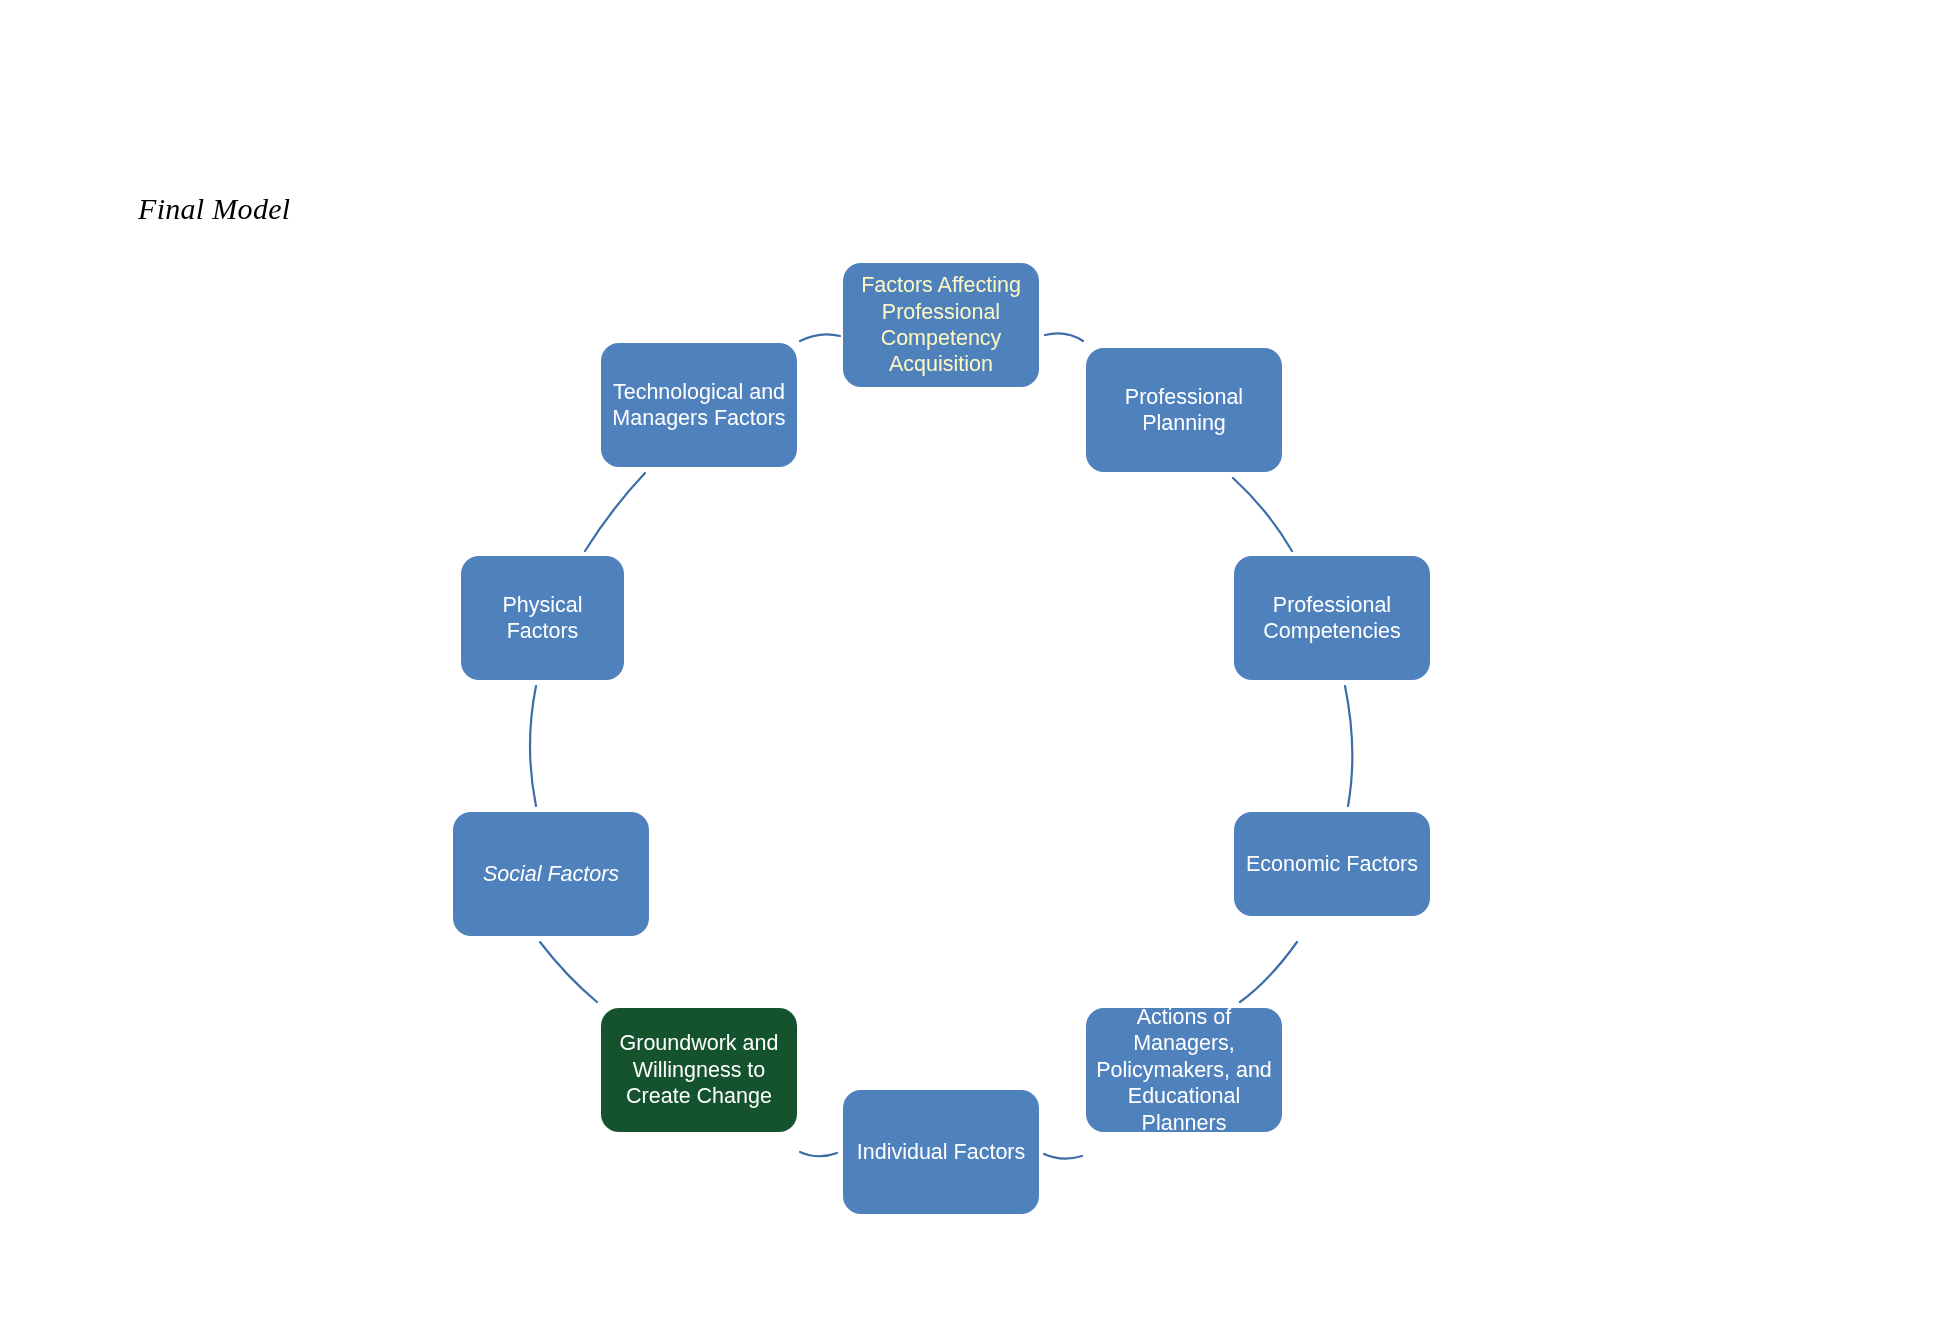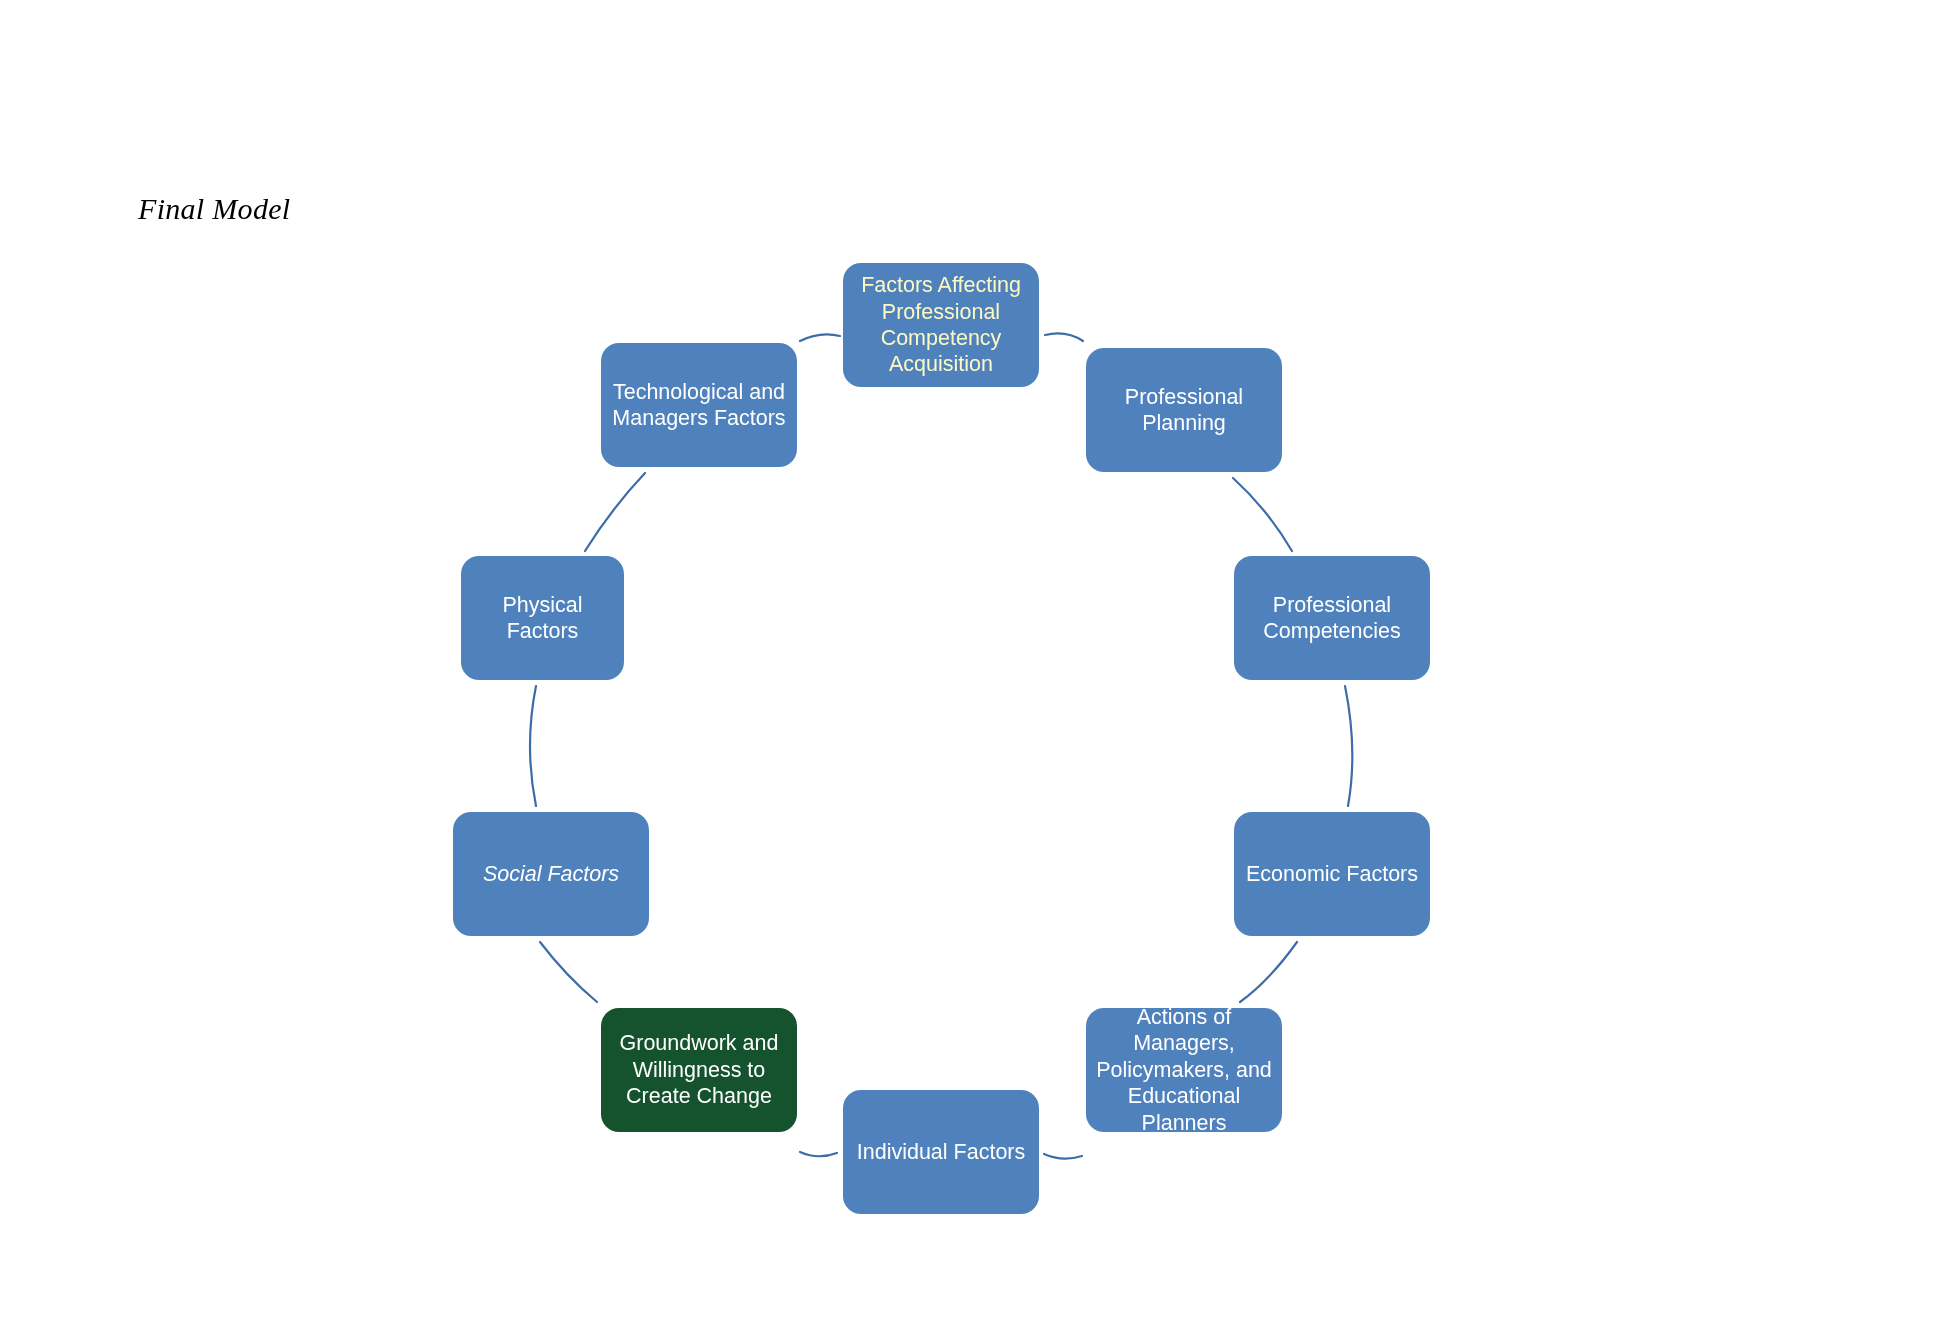--- a/index.html
+++ b/index.html
@@ -93,21 +93,21 @@
 Acquisition</div>
       </div>
       <div class="node" style="left: 1086px; top: 348px; width: 196px; height: 124px; background: rgb(79, 129, 189);">
         <div class="node-label" style="color: rgb(255, 255, 255);">Professional
 Planning</div>
       </div>
       <div class="node" style="left: 1234px; top: 556px; width: 196px; height: 124px; background: rgb(79, 129, 189);">
         <div class="node-label" style="color: rgb(255, 255, 255);">Professional
 Competencies</div>
       </div>
-      <div class="node" style="left: 1234px; top: 812px; width: 196px; height: 124px; background: rgb(79, 129, 189);">
+      <div class="node" style="left: 1234px; top: 812px; width: 196px; height: 104px; background: rgb(79, 129, 189);">
         <div class="node-label" style="color: rgb(255, 255, 255);">Economic Factors</div>
       </div>
       <div class="node" style="left: 1086px; top: 1008px; width: 196px; height: 124px; background: rgb(79, 129, 189);">
         <div class="node-label overflow" style="color: rgb(255, 255, 255);">Actions of
 Managers,
 Policymakers, and
 Educational
 Planners</div>
       </div>
       <div class="node" style="left: 843px; top: 1090px; width: 196px; height: 124px; background: rgb(79, 129, 189);">

